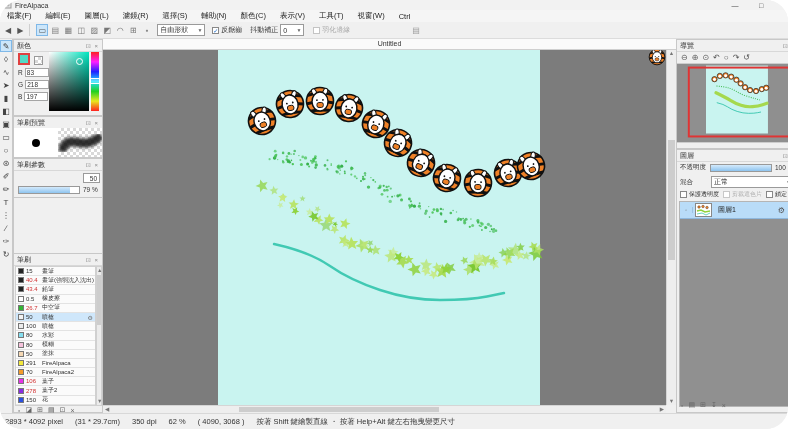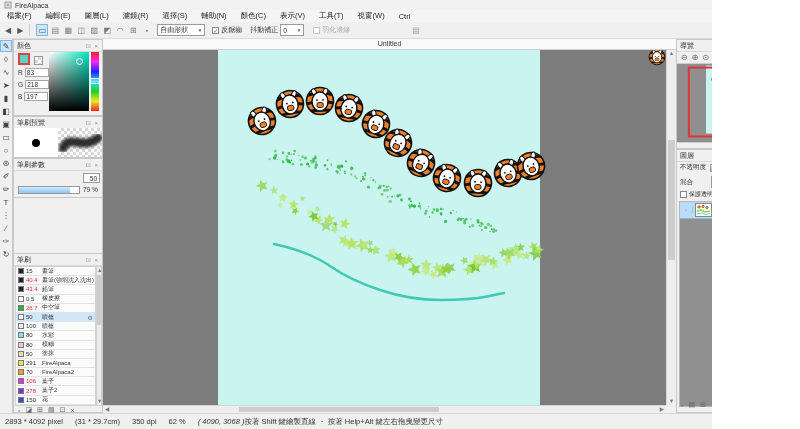--- a/index.html
+++ b/index.html
@@ -1,17 +1,17 @@
 <!DOCTYPE html>
 <html><head>
 <meta charset="utf-8">
 <style>
   html,body{margin:0;padding:0;}
   body{font-family:"Liberation Sans",sans-serif;}
-  #app{position:relative;width:712px;height:429px;background:#f0f0f0;overflow:hidden;font-size:7.5px;color:#333;}
+  #app{position:relative;width:788px;height:429px;background:#f0f0f0;overflow:hidden;font-size:7.5px;color:#333;border-radius:22px;}
   .abs{position:absolute;}
   .flex{display:flex;align-items:center;}
   .panelhead{display:flex;align-items:center;justify-content:space-between;height:11px;padding:0 3px;background:#f0f0f0;border-bottom:1px solid #d8d8d8;font-size:7px;color:#333;}
   .dockicons{color:#888;font-size:6px;letter-spacing:1px;}
   .checker{background:repeating-conic-gradient(#d8d8d8 0% 25%, #ffffff 0% 50%);background-size:6px 6px;}
   .tool{width:12px;height:12px;display:flex;align-items:center;justify-content:center;font-size:8px;color:#444;margin:1px 0;}
   .tool.sel{background:#cce6fa;border:1px solid #7fb8e8;box-sizing:border-box;}
   .menu-item{padding:0 7px;height:12px;display:flex;align-items:center;font-size:7.5px;color:#222;}
   .snapbtn{width:12px;height:12px;display:flex;align-items:center;justify-content:center;font-size:8px;color:#777;margin-right:1px;}
   .snapbtn.sel{background:#cce6fa;border:1px solid #7fb8e8;box-sizing:border-box;color:#555;}
@@ -640,17 +640,17 @@
         <div class="ficon">↧</div>
         <div class="ficon">×</div>
       </div>
   </div>
 
   <div id="statusbar" class="abs flex" style="left:0;top:413px;width:800px;height:16px;background:#f0f0f0;border-top:1px solid #d8d8d8;box-sizing:border-box;padding-left:5px;">
       <div style="font-size: 7.5px; color: rgb(51, 51, 51); margin-right: 12px; white-space: nowrap;">2893 * 4092 pixel</div>
       <div style="font-size: 7.5px; color: rgb(51, 51, 51); margin-right: 12px; white-space: nowrap;">(31 * 29.7cm)</div>
       <div style="font-size: 7.5px; color: rgb(51, 51, 51); margin-right: 12px; white-space: nowrap;">350 dpi</div>
       <div style="font-size: 7.5px; color: rgb(51, 51, 51); margin-right: 12px; white-space: nowrap;">62 %</div>
-      <div style="font-size: 7.5px; color: rgb(51, 51, 51); margin-right: 0; white-space: nowrap; font-style: italic;">( 4090, 3068 )</div>
+      <div style="font-size: 7.5px; color: rgb(51, 51, 51); margin-right: 12px; white-space: nowrap;">( 4090, 3068 )</div>
       <div style="font-size: 7.5px; color: rgb(51, 51, 51); margin-right: 12px; white-space: nowrap;">按著 Shift 鍵繪製直線 ・ 按著 Help+Alt 鍵左右拖曳變更尺寸</div>
     </div>
 
 </div>
 
 </body></html>

